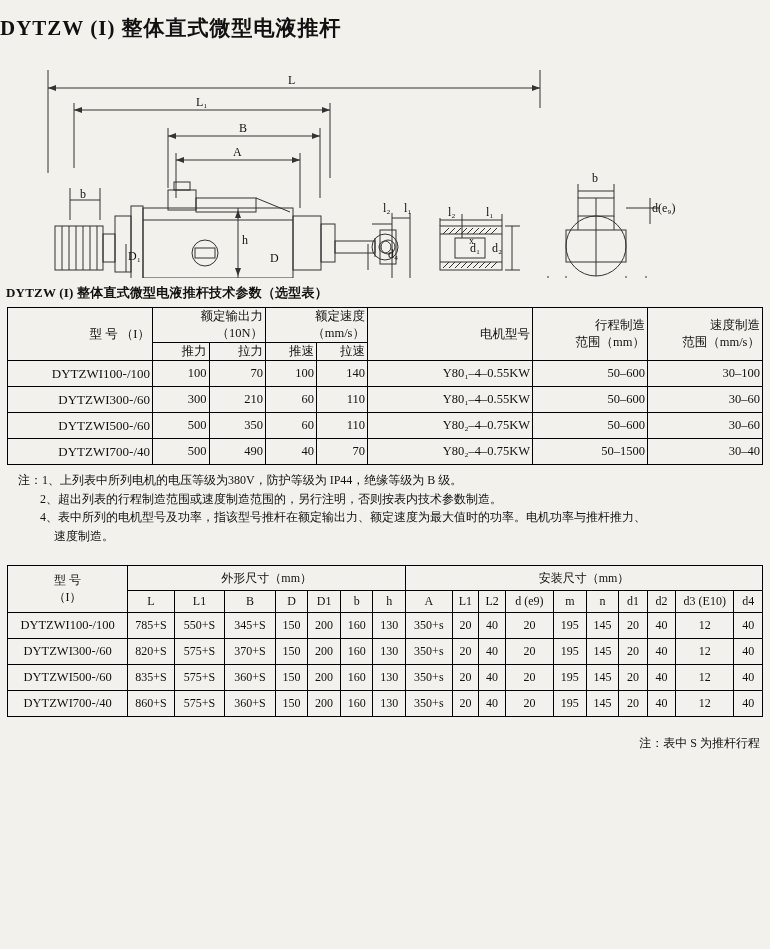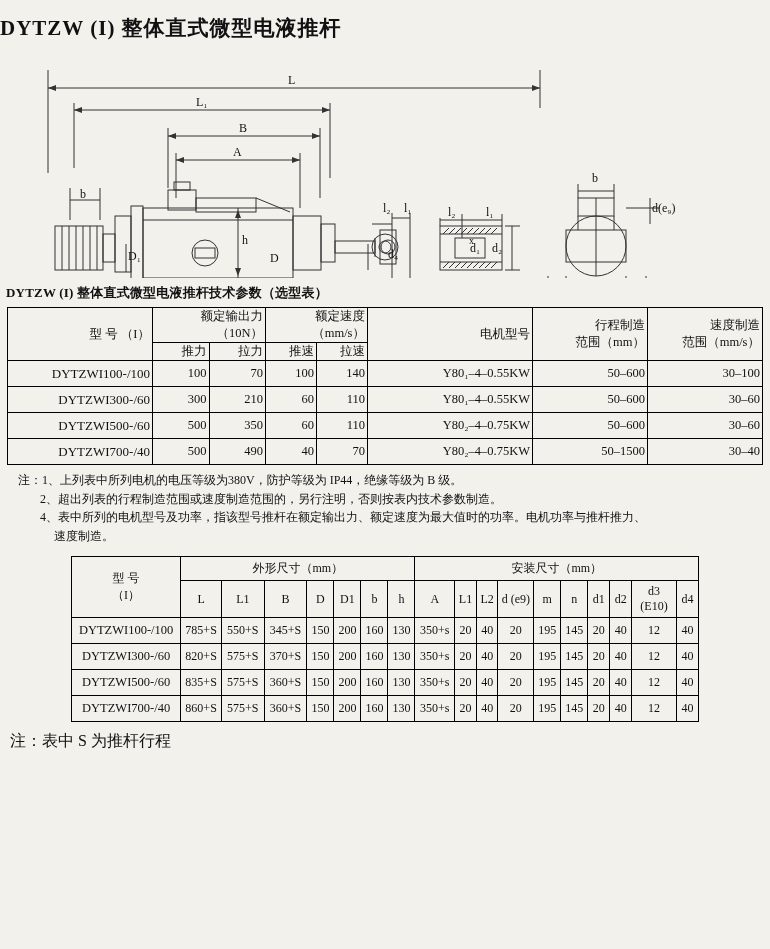--- a/index.html
+++ b/index.html
@@ -62,22 +62,22 @@
     padding: 0 2px;
     font-family: "Liberation Serif", serif;
   }
   table.spec .h { font-size: 12.5px; }
   table.spec .model { font-size: 13px; padding-left: 4px; }
   table.spec .tall { height: 26px; }
 
   
   table.dims {
     border-collapse: collapse;
-    width: 628px;
-    margin: 3px auto;
+    width: 756px;
+    margin: 12px auto;
     background: #f2f1ec;
   }
   table.dims td, table.dims th {
     border: 1px solid #000;
     text-align: center;
     vertical-align: middle;
     font-size: 12px;
     font-weight: normal;
     padding: 3px 1px;
     font-family: "Liberation Serif", serif;
@@ -87,22 +87,23 @@
   
   .notes {
     font-size: 12px;
     line-height: 1.55;
     padding: 6px 10px 2px 18px;
   }
   .notes .line { white-space: nowrap; }
   .notes .indent { padding-left: 22px; }
   .notes .ind2 { padding-left: 36px; }
   .note-single {
-    font-size: 16px;
+    font-size: 12px;
     padding: 6px 10px 0 10px;
+    text-align: right;
   }
   .gap6 { height: 6px; }
 </style>
 </head>
 <body>
 
 <div class="page">
 
   <div class="title">DYTZW (I) 整体直式微型电液推杆</div>
 

